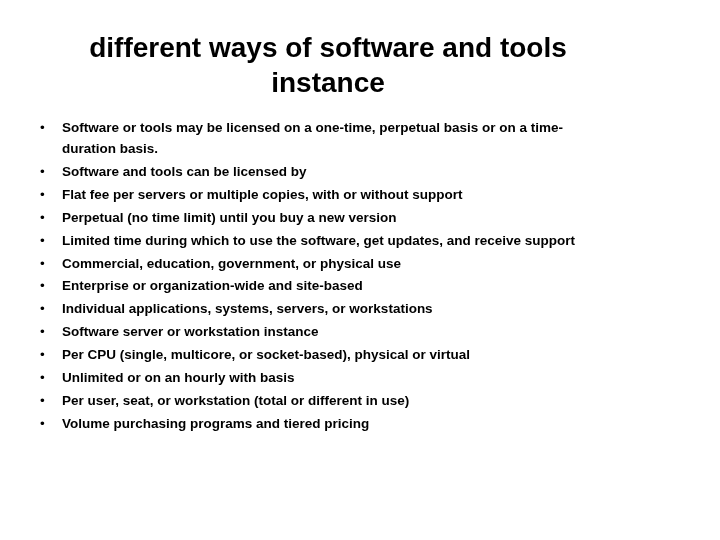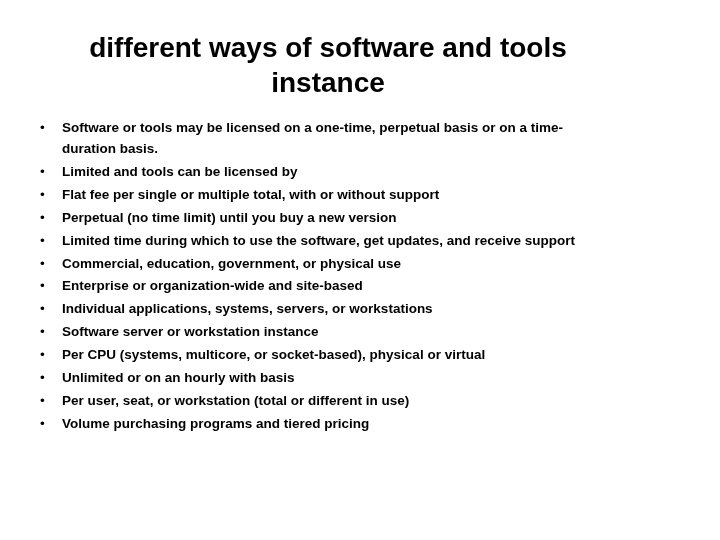--- a/index.html
+++ b/index.html
@@ -74,25 +74,25 @@
     <span>instance</span>
   </div>
   <div class="content">
     <ul id="bullet-list">
     <li>
           <span class="bullet">•</span>
           <span class="li-text">Software or tools may be licensed on a one-time, perpetual basis or on a time-duration basis.</span>
         </li>
         <li>
           <span class="bullet">•</span>
-          <span class="li-text">Limited and tools can be licensed by</span>
+          <span class="li-text">Software and tools can be licensed by</span>
         </li>
         <li>
           <span class="bullet">•</span>
-          <span class="li-text">Flat fee per single or multiple total, with or without support</span>
+          <span class="li-text">Flat fee per servers or multiple copies, with or without support</span>
         </li>
         <li>
           <span class="bullet">•</span>
           <span class="li-text">Perpetual (no time limit) until you buy a new version</span>
         </li>
         <li>
           <span class="bullet">•</span>
           <span class="li-text">Limited time during which to use the software, get updates, and receive support</span>
         </li>
         <li>
@@ -106,21 +106,21 @@
         <li>
           <span class="bullet">•</span>
           <span class="li-text">Individual applications, systems, servers, or workstations</span>
         </li>
         <li>
           <span class="bullet">•</span>
           <span class="li-text">Software server or workstation instance</span>
         </li>
         <li>
           <span class="bullet">•</span>
-          <span class="li-text">Per CPU (systems, multicore, or socket-based), physical or virtual</span>
+          <span class="li-text">Per CPU (single, multicore, or socket-based), physical or virtual</span>
         </li>
         <li>
           <span class="bullet">•</span>
           <span class="li-text">Unlimited or on an hourly with basis</span>
         </li>
         <li>
           <span class="bullet">•</span>
           <span class="li-text">Per user, seat, or workstation (total or different in use)</span>
         </li>
         <li>

